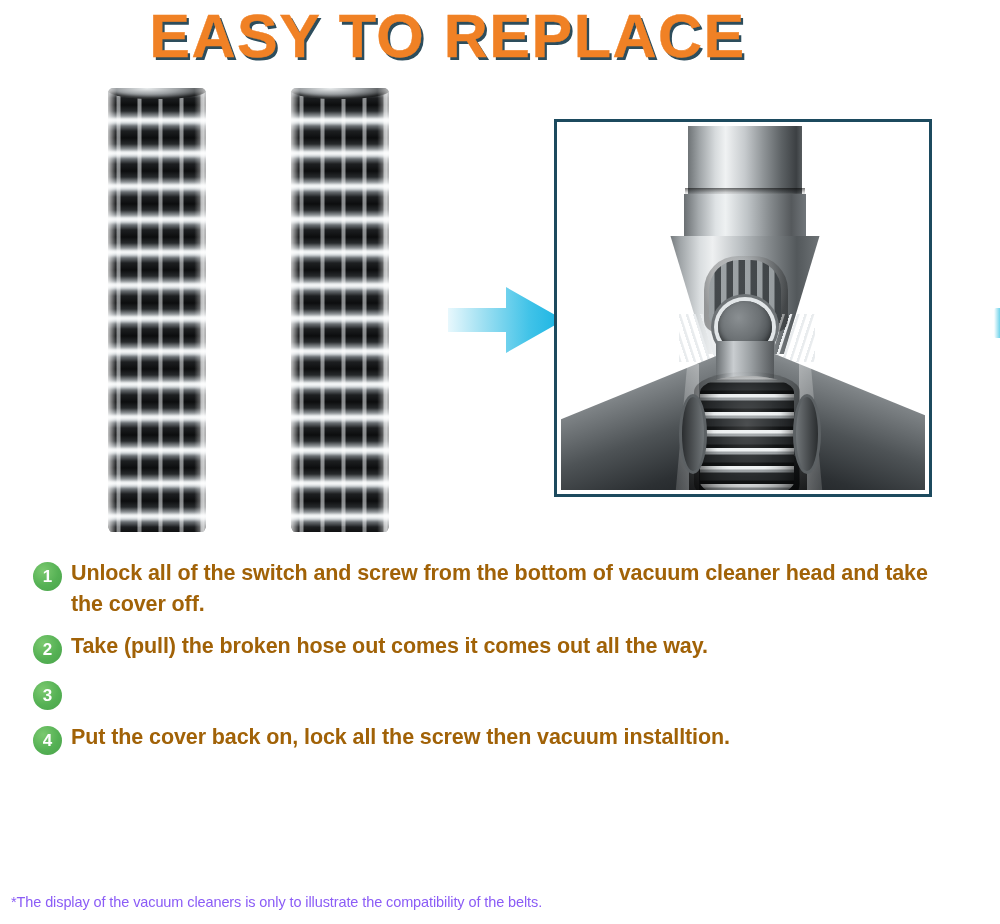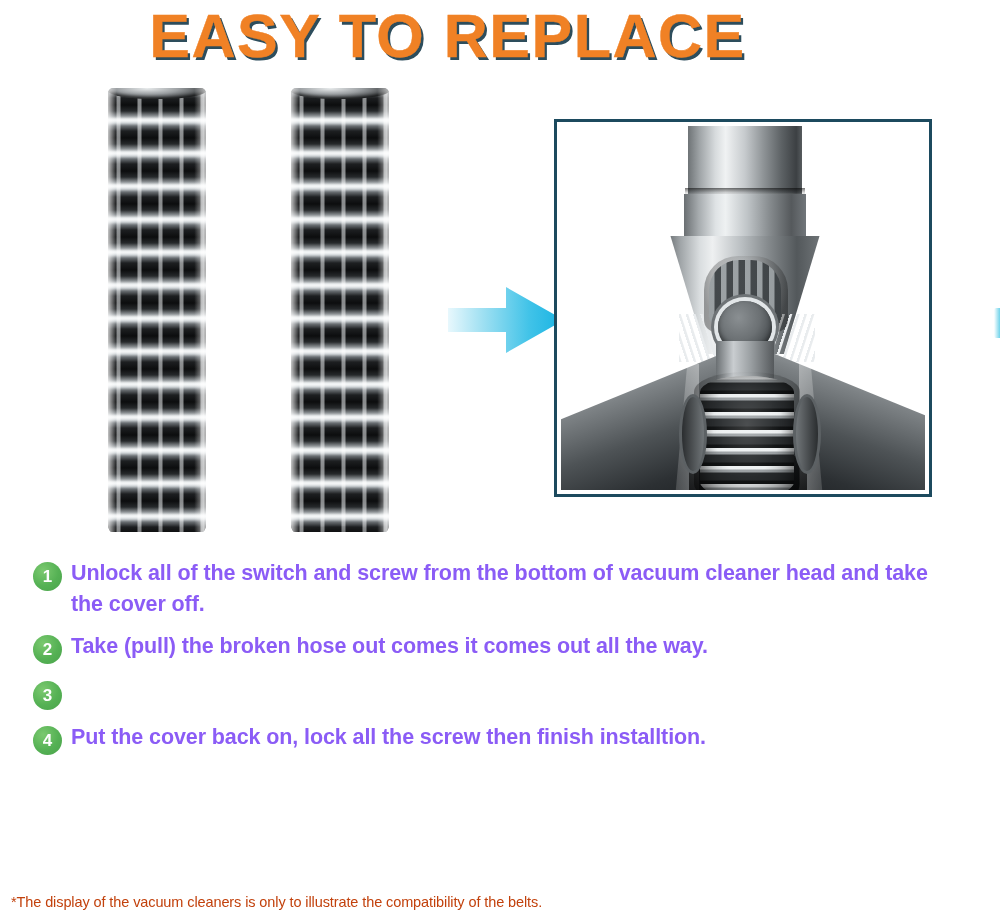--- a/index.html
+++ b/index.html
@@ -294,35 +294,35 @@
     font-size: 17px;
     line-height: 29px;
     text-align: center;
     margin-top: 4px;
   }
   .step-text {
     font-family: "Liberation Sans", sans-serif;
     font-weight: bold;
     font-size: 21.5px;
     line-height: 31px;
-    color: #8b5cf6;
+    color: #a16207;
     letter-spacing: -0.1px;
     padding-left: 9px;
     max-width: 866px;
   }
 
   
   .footnote {
     position: absolute;
     left: 11px;
     top: 893px;
     font-family: "Liberation Sans", sans-serif;
     font-size: 14.5px;
     line-height: 18px;
-    color: #c2410c;
+    color: #8b5cf6;
     letter-spacing: -0.1px;
     white-space: nowrap;
   }
 </style>
 </head>
 <body>
 
 <div class="title-wrap">
   <span class="title">EASY TO REPLACE</span>
 </div>
@@ -392,18 +392,18 @@
     <div class="badge">2</div>
     <div class="step-text">Take (pull) the broken hose out comes it comes out all the way.</div>
   </div>
 
   <div class="step" style="margin-bottom:12px;">
     <div class="badge">3</div>
   </div>
 
   <div class="step">
     <div class="badge">4</div>
-    <div class="step-text">Put the cover back on, lock all the screw then finish installtion.</div>
+    <div class="step-text">Put the cover back on, lock all the screw then vacuum installtion.</div>
   </div>
 
 </div>
 
 <div class="footnote">*The display of the vacuum cleaners is only to illustrate the compatibility of the belts.</div>
 
 </body></html>

